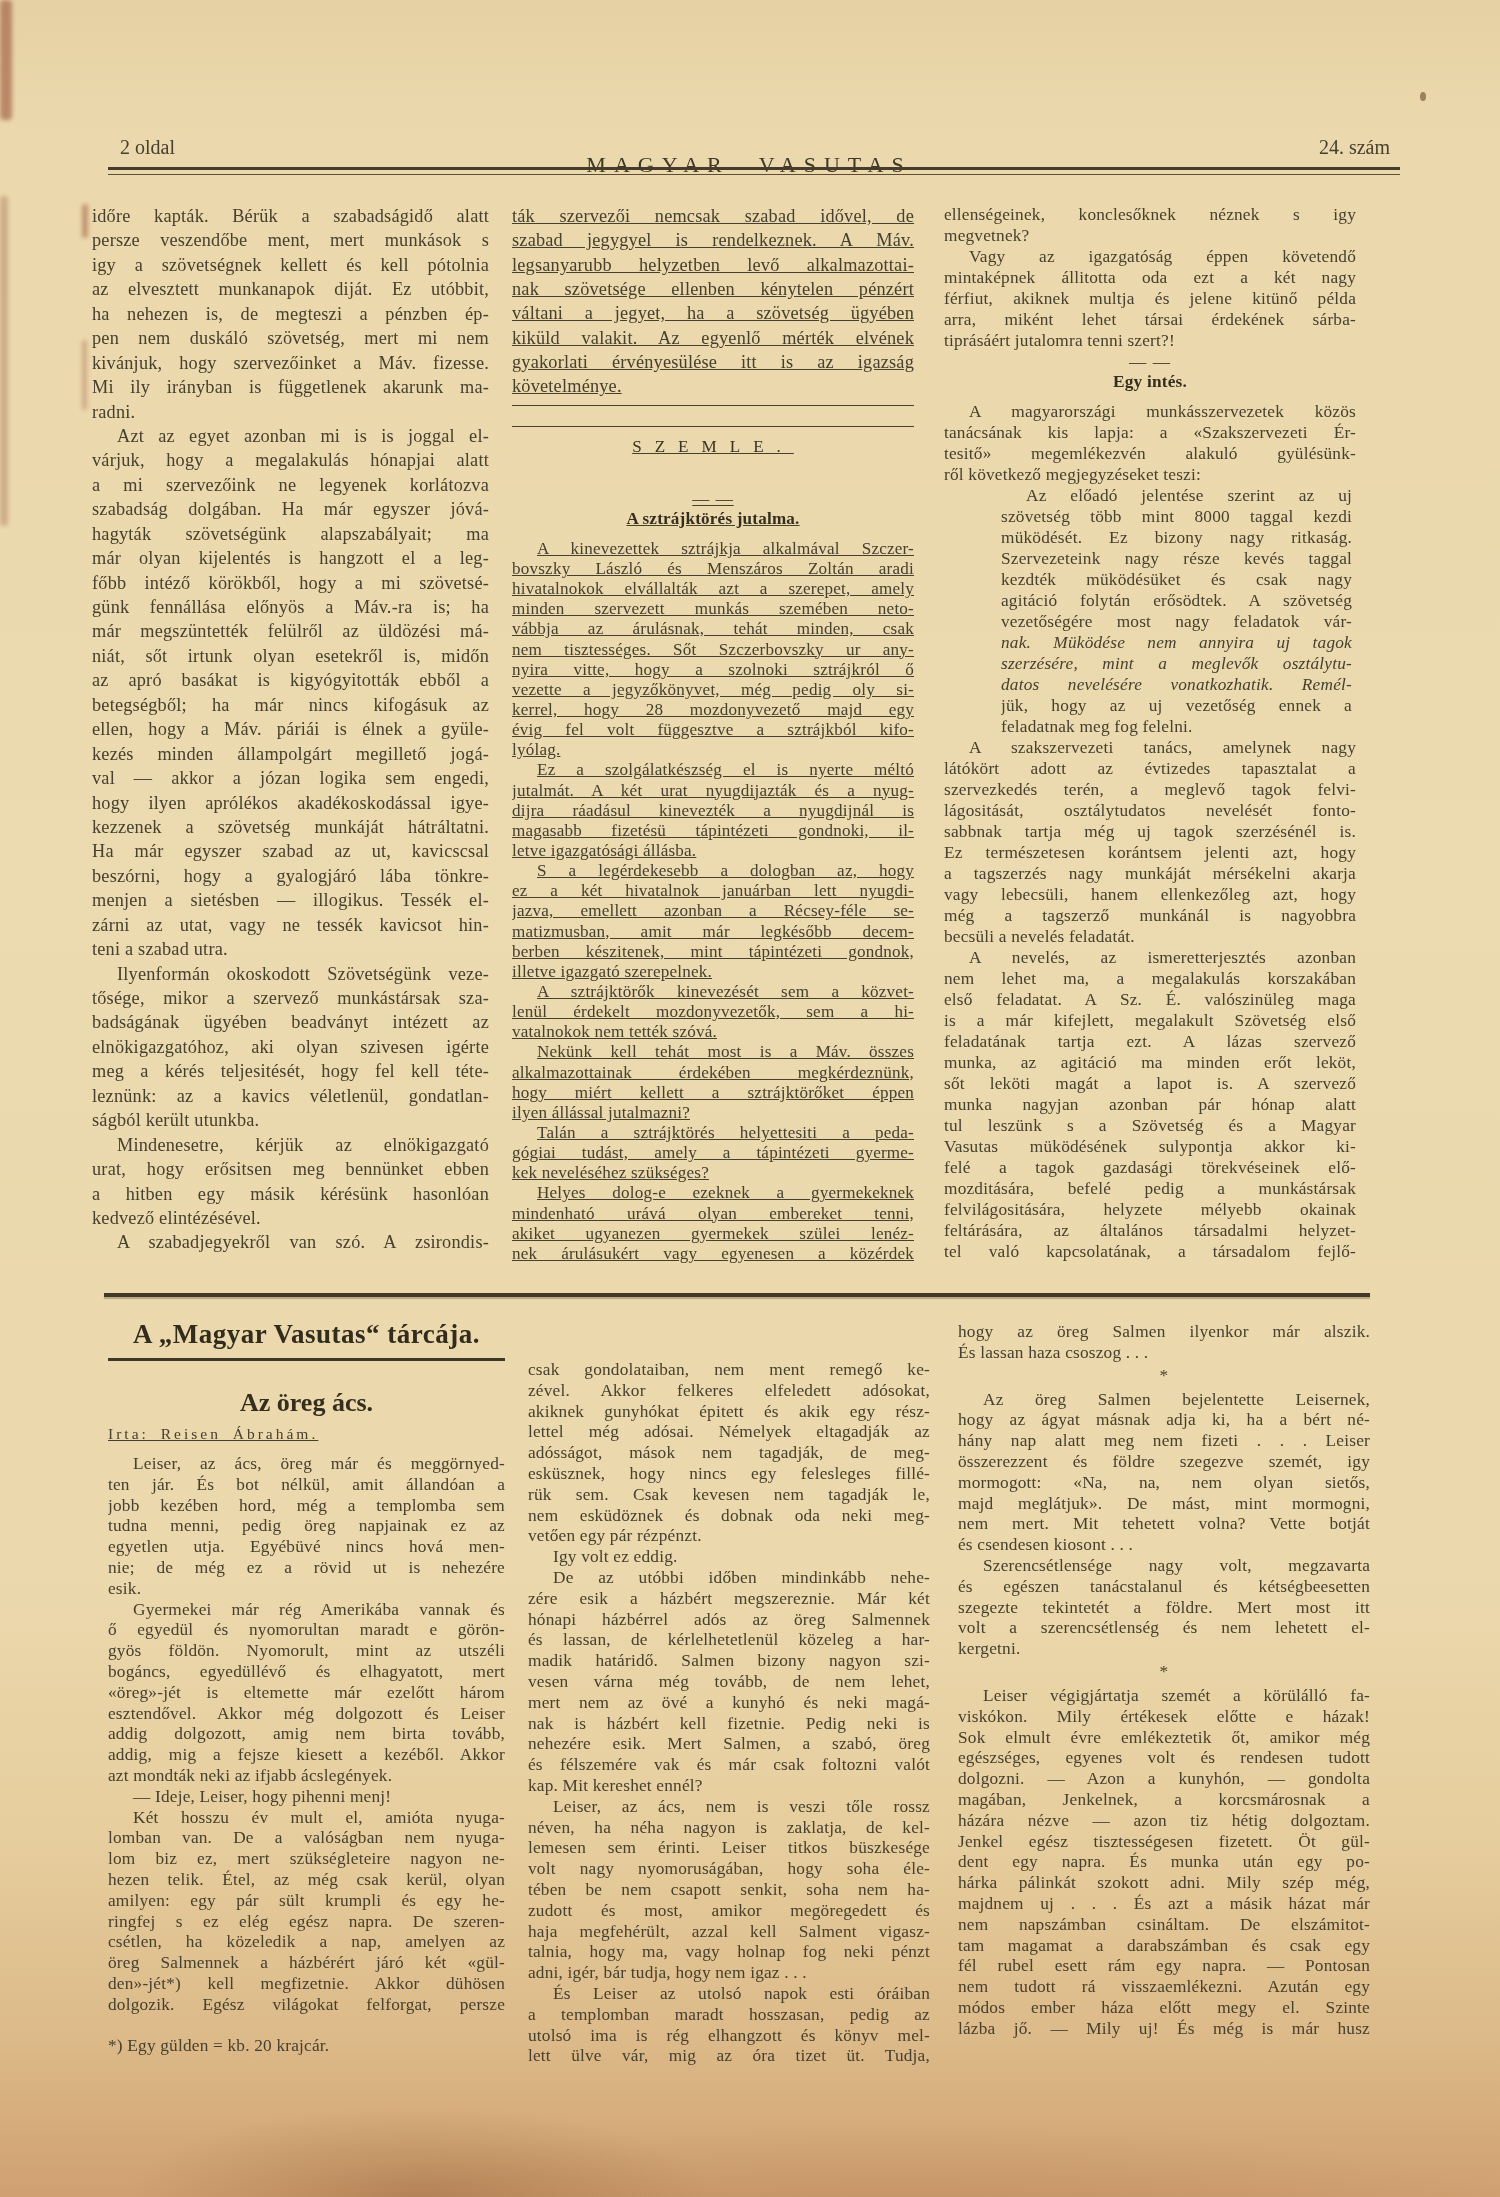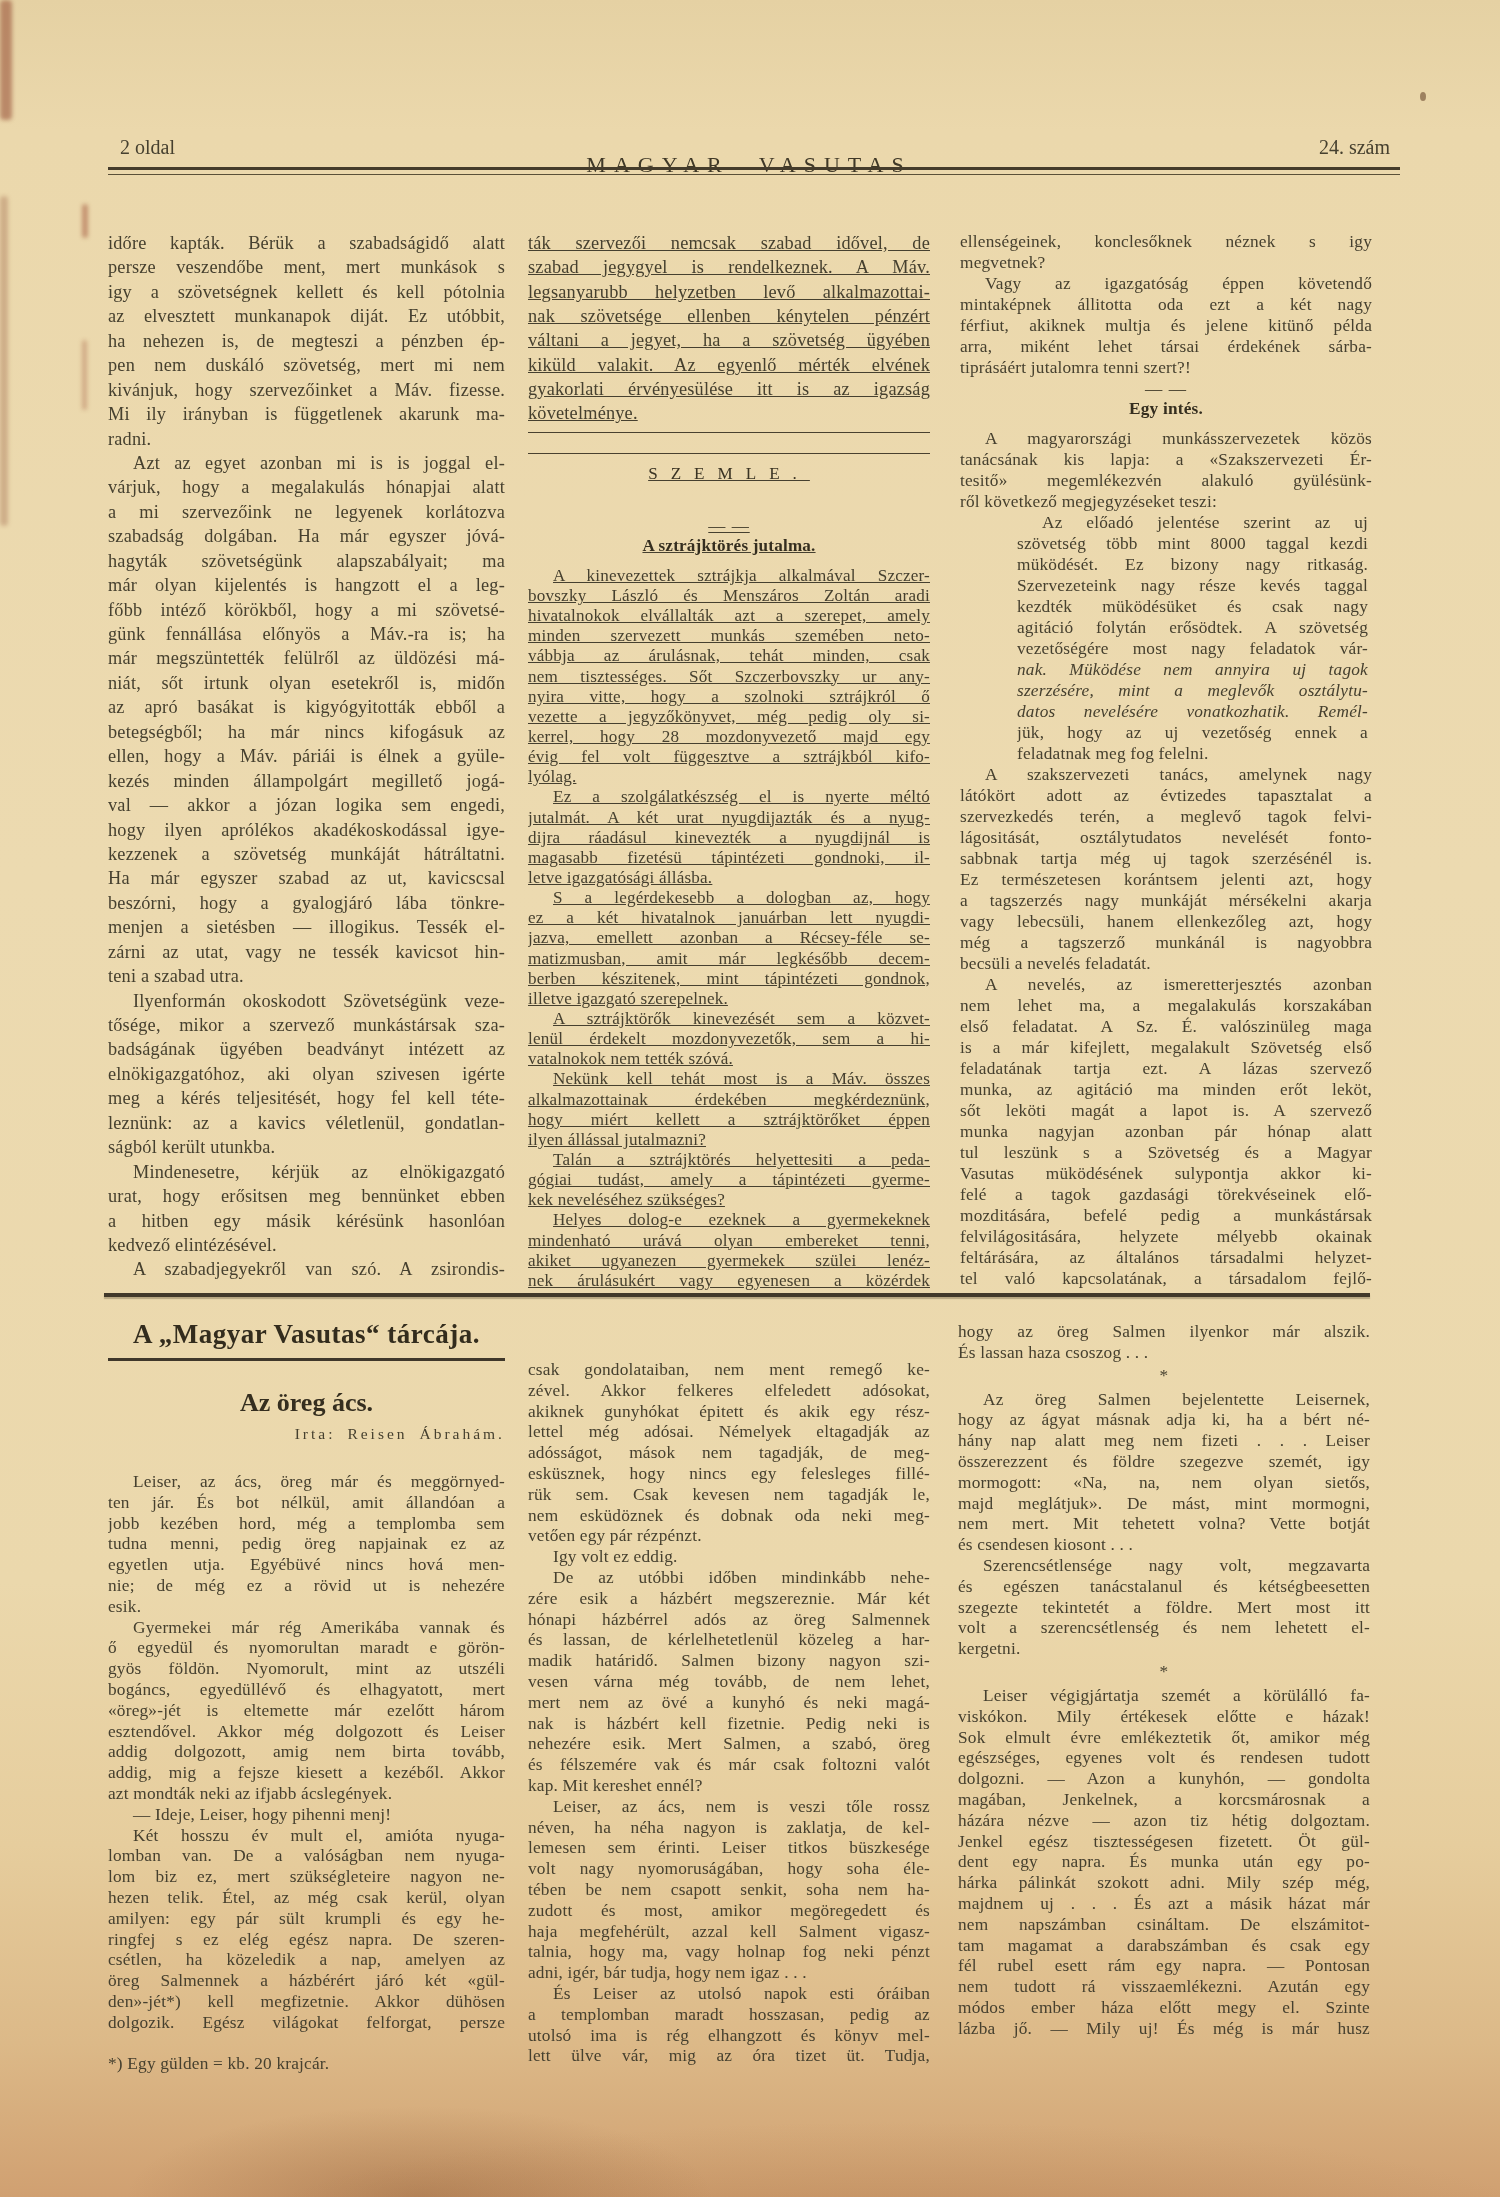--- a/index.html
+++ b/index.html
@@ -36,21 +36,21 @@
   .ln.it{font-style:italic;}
   .ln.q{margin-left:57px;margin-right:4px;}
   .ln.rule2{height:5px;margin:6px 0 10px;border-top:1.5px solid #49412f;border-bottom:1.5px solid #49412f;}
   .ln.szemle{font-size:30px;letter-spacing:13px;text-align:center;text-align-last:center;height:52px;line-height:54px;color:#3a3323;text-indent:0;}
   .ln.dashsep{text-align:center;text-align-last:center;height:20px;line-height:14px;font-size:17px;letter-spacing:1px;color:#3a3323;}
   .ln.sub{font-weight:bold;text-align-last:center;font-size:19.5px;height:30px;line-height:26px;color:#352e1f;text-indent:0;}
   .ln.star{text-align:center;text-align-last:center;height:26px;line-height:24px;font-size:19px;}
   .ln.footnote{margin-top:20px;font-size:15.5px;height:20px;line-height:20px;text-align:left;text-align-last:left;}
 
   
-  .cols{position:absolute;top:204px;left:108px;display:flex;margin-top:27px;}
+  .cols{position:absolute;top:204px;left:92px;display:flex;}
   .col{flex:0 0 auto;}
   .col.w1{width:397px;}
   .col.w2{width:402px;margin-left:23px;text-decoration:underline;}
   .col.w3{width:412px;margin-left:30px;}
   .c-lh245 .ln{line-height:24.45px;height:24.45px;font-size:18.3px;}
   .c-lh201 .ln{line-height:20.15px;height:20.15px;font-size:17.1px;}
   .c-lh201 .ln.lg{line-height:24.35px;height:24.35px;font-size:18.3px;}
   .c-lh210 .ln{line-height:21px;height:21px;font-size:17.3px;}
   .c-lh208 .ln{line-height:20.8px;height:20.8px;font-size:17.3px;}
   .c-lh201 .ln.szemle,.c-lh201 .ln.dashsep,.c-lh201 .ln.sub,
@@ -63,21 +63,21 @@
   .mid-rule{position:absolute;top:1293px;left:104px;width:1266px;height:4px;background:#42392a;box-shadow:0 2px 1px rgba(90,75,50,.35);}
 
   
   .feu-col{position:absolute;}
   .feu1{left:108px;top:1312px;width:397px;}
   .feu2{left:528px;top:1360px;width:402px;}
   .feu3{left:958px;top:1322px;width:412px;}
   .banner{font-size:27px;font-weight:bold;text-align:center;height:46px;line-height:44px;color:#332c1d;letter-spacing:.5px;}
   .banner-rule{border-top:3px solid #3f372a;height:0;margin-bottom:24px;}
   .story-title{font-size:26px;font-weight:bold;text-align:center;height:38px;line-height:36px;color:#352e1f;}
-  .byline{text-align:right;font-size:15.5px;height:24px;line-height:22px;letter-spacing:3px;word-spacing:5px;margin-bottom:25px;}
+  .byline{text-align:left;font-size:15.5px;height:24px;line-height:22px;letter-spacing:3px;word-spacing:5px;margin-bottom:7px;text-decoration:underline;}
 </style>
 </head>
 <body>
 
 <div class="page">
 
   <div class="edge-streak s1"></div>
   <div class="edge-streak s4"></div>
   <div class="edge-streak s2"></div>
   <div class="edge-streak s3"></div>

